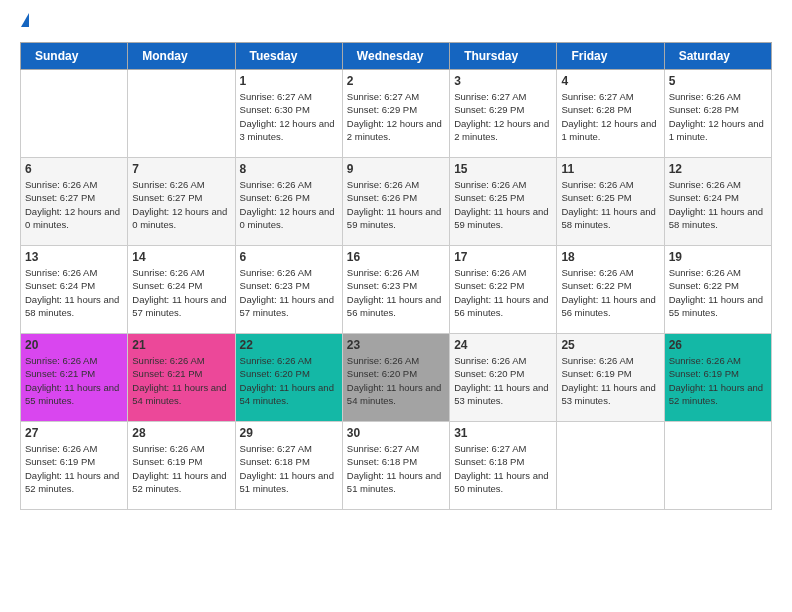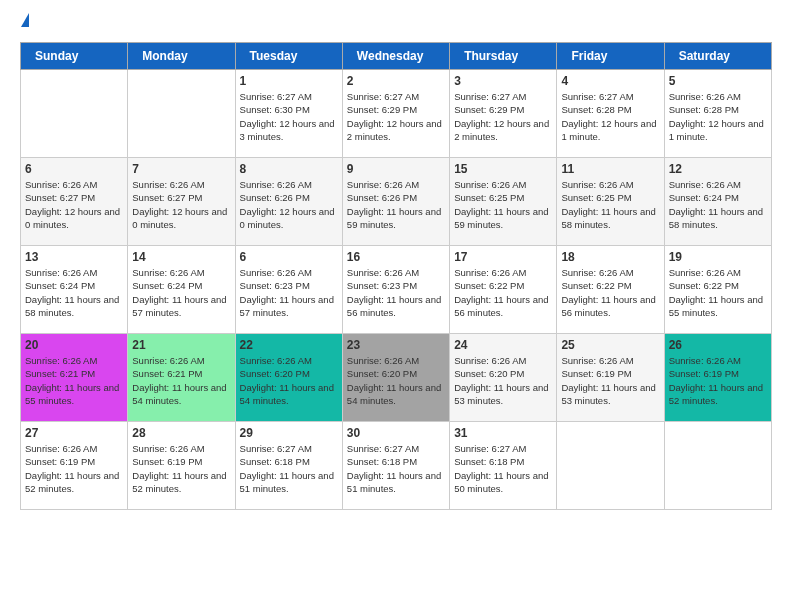--- a/index.html
+++ b/index.html
@@ -261,21 +261,21 @@
 Daylight: 11 hours and 55 minutes.</div>
           </td>
         </tr>
         <tr>
           <td style="background: #d946ef;">
             <span class="day-number">20</span>
             <div class="day-info" style="white-space: pre-line;">Sunrise: 6:26 AM
 Sunset: 6:21 PM
 Daylight: 11 hours and 55 minutes.</div>
           </td>
-          <td style="background: #86efac;">
+          <td style="background: #ec4899;">
             <span class="day-number">21</span>
             <div class="day-info" style="white-space: pre-line;">Sunrise: 6:26 AM
 Sunset: 6:21 PM
 Daylight: 11 hours and 54 minutes.</div>
           </td>
           <td style="background: #14b8a6;">
             <span class="day-number">22</span>
             <div class="day-info" style="white-space: pre-line;">Sunrise: 6:26 AM
 Sunset: 6:20 PM
 Daylight: 11 hours and 54 minutes.</div>

